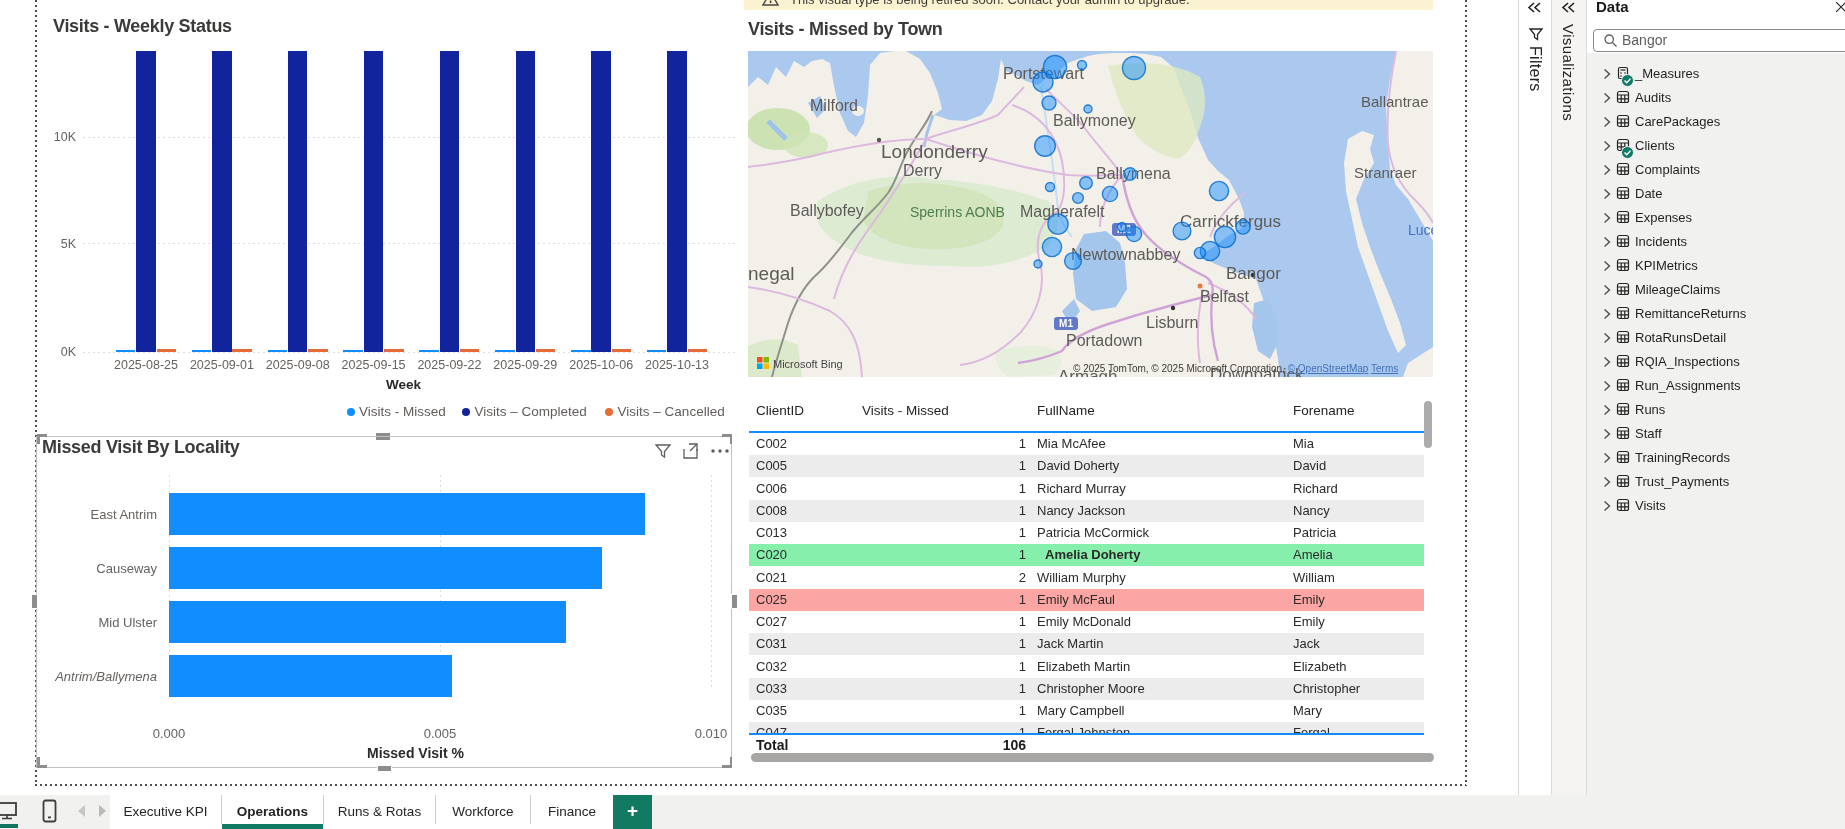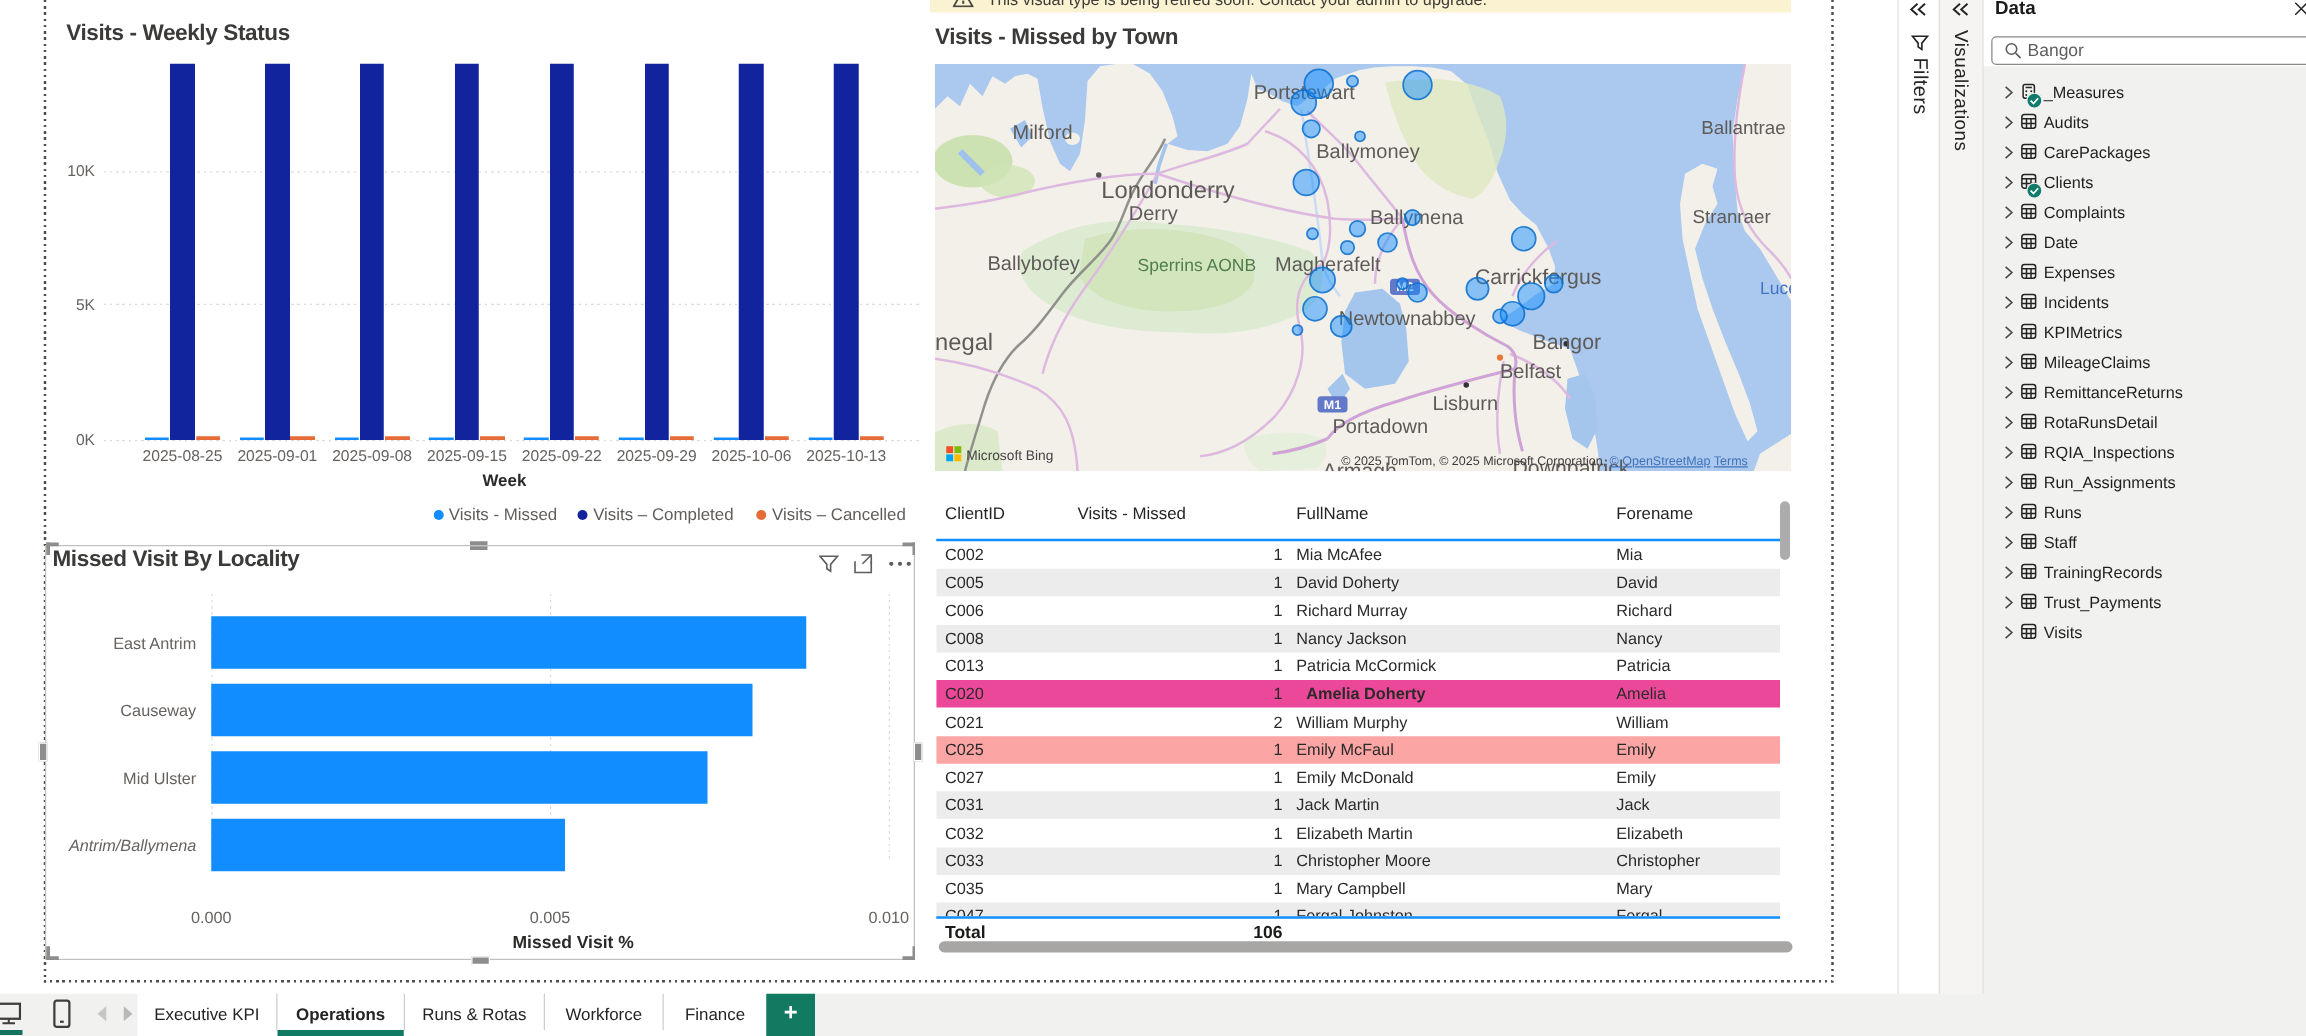--- a/index.html
+++ b/index.html
@@ -266,21 +266,21 @@
         <span class="abs" style="left:180px;top:3px;width:97px;text-align:right;">1</span>
         <span class="abs" style="left:288px;top:3px;">Nancy Jackson</span>
         <span class="abs" style="left:544px;top:3px;">Nancy</span>
       </div>
       <div class="trow" style="left:0;top:89.0px;width:675px;">
         <span class="abs" style="left:7px;top:3px;">C013</span>
         <span class="abs" style="left:180px;top:3px;width:97px;text-align:right;">1</span>
         <span class="abs" style="left:288px;top:3px;">Patricia McCormick</span>
         <span class="abs" style="left:544px;top:3px;">Patricia</span>
       </div>
-      <div class="trow" style="left:0;top:111.3px;width:675px;background:#ec4899;">
+      <div class="trow" style="left:0;top:111.3px;width:675px;background:#86efac;">
         <span class="abs" style="left:7px;top:3px;">C020</span>
         <span class="abs" style="left:180px;top:3px;width:97px;text-align:right;">1</span>
         <span class="abs" style="left:296px;top:3px;font-weight:bold;">Amelia Doherty</span>
         <span class="abs" style="left:544px;top:3px;">Amelia</span>
       </div>
       <div class="trow" style="left:0;top:133.6px;width:675px;">
         <span class="abs" style="left:7px;top:3px;">C021</span>
         <span class="abs" style="left:180px;top:3px;width:97px;text-align:right;">2</span>
         <span class="abs" style="left:288px;top:3px;">William Murphy</span>
         <span class="abs" style="left:544px;top:3px;">William</span>
@@ -366,21 +366,21 @@
   <div class="abs" style="left:132px;top:218px;width:283px;height:42px;background:#118dff;"></div>
 
   <div class="abs axlab" style="left:0;top:70px;width:120px;text-align:right;font-size:13px;">East Antrim</div>
   <div class="abs axlab" style="left:0;top:124px;width:120px;text-align:right;font-size:13px;">Causeway</div>
   <div class="abs axlab" style="left:0;top:178px;width:120px;text-align:right;font-size:13px;">Mid Ulster</div>
   <div class="abs axlab" style="left:0;top:232px;width:120px;text-align:right;font-size:13px;font-style:italic;">Antrim/Ballymena</div>
 
   <div class="abs axlab" style="left:102px;top:289px;width:60px;text-align:center;font-size:13px;">0.000</div>
   <div class="abs axlab" style="left:373px;top:289px;width:60px;text-align:center;font-size:13px;">0.005</div>
   <div class="abs axlab" style="left:644px;top:289px;width:60px;text-align:center;font-size:13px;">0.010</div>
-  <div class="abs" style="left:330px;top:308px;font-size:14px;font-weight:700;color:#2b2a29;margin-left:43px;">Missed Visit %</div>
+  <div class="abs" style="left:330px;top:308px;font-size:14px;font-weight:700;color:#2b2a29;">Missed Visit %</div>
 </div>
 
 <div class="abs" style="left:37px;top:434px;width:10px;height:2.5px;background:#8f8d8b;"></div>
 <div class="abs" style="left:37px;top:434px;width:2.5px;height:10px;background:#8f8d8b;"></div>
 <div class="abs" style="left:722px;top:434px;width:10px;height:2.5px;background:#8f8d8b;"></div>
 <div class="abs" style="left:729.5px;top:434px;width:2.5px;height:10px;background:#8f8d8b;"></div>
 <div class="abs" style="left:37px;top:765px;width:10px;height:2.5px;background:#8f8d8b;"></div>
 <div class="abs" style="left:37px;top:757px;width:2.5px;height:10px;background:#8f8d8b;"></div>
 <div class="abs" style="left:722px;top:765px;width:10px;height:2.5px;background:#8f8d8b;"></div>
 <div class="abs" style="left:729.5px;top:757px;width:2.5px;height:10px;background:#8f8d8b;"></div>

